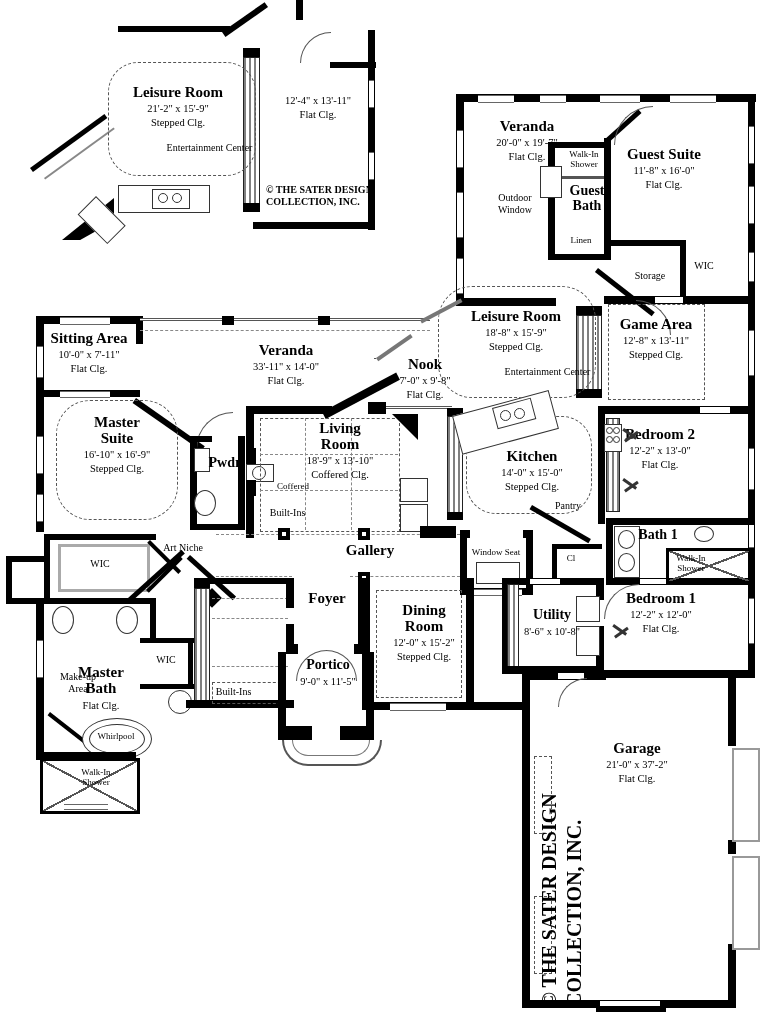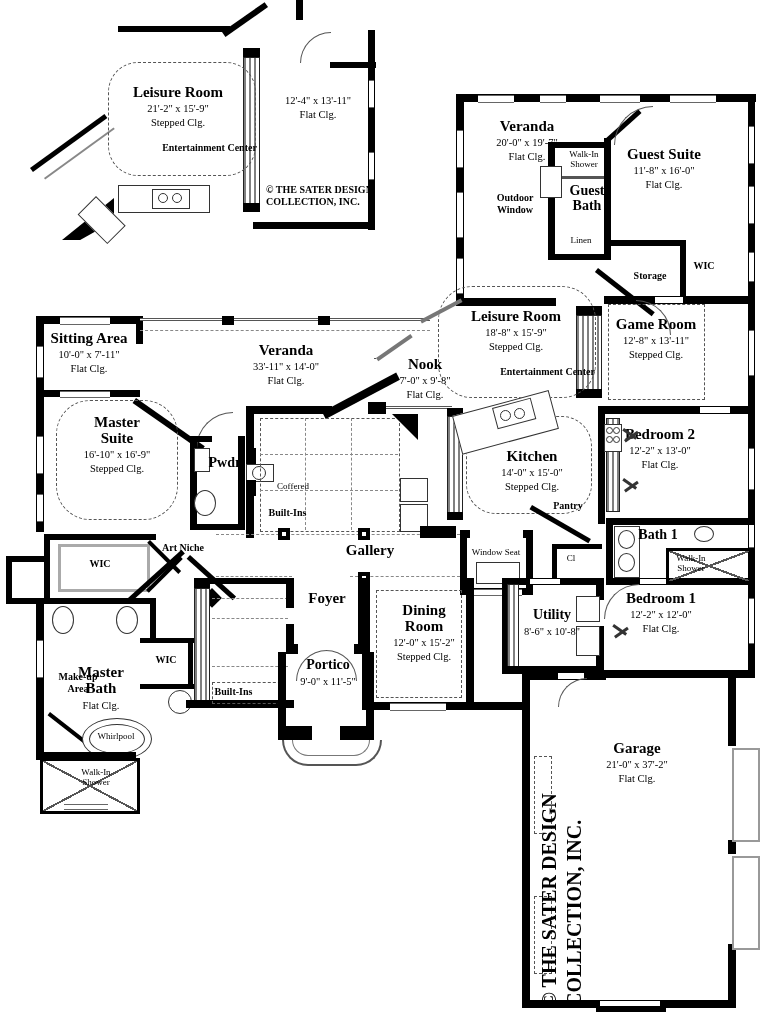--- a/index.html
+++ b/index.html
@@ -10,21 +10,21 @@
   .thin{position:absolute;background:#fff;border-top:1.5px solid #555;border-bottom:1.5px solid #555;}
   .dash{position:absolute;border:1.3px dashed #555;}
   .dd{position:absolute;border-top:1px dashed #888;height:0;}
   .hv{position:absolute;background:repeating-linear-gradient(90deg,#808080 0 2px,#fff 2px 5px);border:1px solid #222;}
   .box{position:absolute;border:1.5px solid #333;background:#fff;}
   .lbl{position:absolute;text-align:center;}
   .nm{font-weight:bold;font-size:15px;line-height:1.08;}
   .nm14{font-weight:bold;font-size:14px;line-height:1.05;}
   .dm{font-size:10.5px;line-height:1.3;margin-top:2px;}
   .cg{font-size:10.5px;line-height:1.25;}
-  .sm{font-size:10px;line-height:1.15;font-weight:bold;}
+  .sm{font-size:10px;line-height:1.15;}
   .s9{font-size:9px;line-height:1.1;}
   .col{position:absolute;background:radial-gradient(circle,#fff 0 2.5px,#000 2.5px);}
   .arc{position:absolute;border-left:1.2px solid #555;border-top:1.2px solid #555;border-top-left-radius:100%;}
   .arcr{position:absolute;border-right:1.2px solid #555;border-top:1.2px solid #555;border-top-right-radius:100%;}
   .xbox{position:absolute;border:3px solid #000;background:
       linear-gradient(to top right,transparent calc(50% - 1px),#555 calc(50% - 1px) calc(50% + 1px),transparent calc(50% + 1px)),
       linear-gradient(to bottom right,transparent calc(50% - 1px),#555 calc(50% - 1px) calc(50% + 1px),transparent calc(50% + 1px));}
   .ell{position:absolute;border:1.6px solid #333;border-radius:50%;background:#fff;}
   .rot{transform-origin:left top;}
   .copyr{font-weight:bold;}
@@ -122,21 +122,21 @@
   <div class="hv" style="left:576px;top:315px;width:24px;height:74px"></div>
   <div class="w" style="left:576px;top:389px;width:26px;height:9px"></div>
   <div class="dash" style="left:608px;top:304px;width:95px;height:94px"></div>
   <div class="dash" style="left:438px;top:286px;width:156px;height:110px;border-radius:34px"></div>
   <div class="w" style="left:748px;top:406px;width:7px;height:270px"></div>
   <div class="tl" style="left:749px;top:448px;width:5px;height:40px"></div>
   <div class="tl" style="left:749px;top:522px;width:5px;height:24px"></div>
   <div class="tl" style="left:749px;top:598px;width:5px;height:44px"></div>
 
   <div class="lbl" style="left:608px;top:316px;width:96px">
-    <div class="nm">Game Room</div>
+    <div class="nm">Game Area</div>
     <div class="dm">12'-8" x 13'-11"</div>
     <div class="cg">Stepped Clg.</div>
   </div>
   <div class="lbl" style="left:446px;top:308px;width:140px">
     <div class="nm">Leisure Room</div>
     <div class="dm">18'-8" x 15'-9"</div>
     <div class="cg">Stepped Clg.</div>
   </div>
   <div class="lbl sm" style="left:500px;top:366px;width:95px">Entertainment Center</div>
 
@@ -197,20 +197,25 @@
   <div class="dd" style="left:260px;top:490px;width:138px"></div>
   <div class="dd rot" style="left:306px;top:418px;width:112px;transform:rotate(90deg)"></div>
   <div class="dd rot" style="left:352px;top:418px;width:112px;transform:rotate(90deg)"></div>
   <div class="box" style="left:400px;top:478px;width:26px;height:22px"></div>
   <div class="box" style="left:400px;top:504px;width:26px;height:26px"></div>
   <div class="w" style="left:392px;top:414px;width:26px;height:26px;clip-path:polygon(0 0,100% 0,100% 100%)"></div>
   <div class="w" style="left:447px;top:408px;width:16px;height:8px"></div>
   <div class="hv" style="left:447px;top:416px;width:14px;height:96px"></div>
   <div class="w" style="left:447px;top:512px;width:16px;height:8px"></div>
 
+  <div class="lbl" style="left:282px;top:420px;width:116px">
+    <div class="nm" style="width:70px;margin:0 auto">Living Room</div>
+    <div class="dm">18'-9" x 13'-10"</div>
+    <div class="cg">Coffered Clg.</div>
+  </div>
   <div class="lbl s9" style="left:268px;top:482px;width:50px">Coffered</div>
   <div class="lbl sm" style="left:260px;top:507px;width:55px">Built-Ins</div>
 
   <div class="w" style="left:190px;top:436px;width:7px;height:94px"></div>
   <div class="w" style="left:238px;top:436px;width:7px;height:94px"></div>
   <div class="w" style="left:190px;top:524px;width:55px;height:6px"></div>
   <div class="w" style="left:190px;top:436px;width:22px;height:6px"></div>
   <div class="box" style="left:194px;top:448px;width:14px;height:22px"></div>
   <div class="ell" style="left:194px;top:490px;width:20px;height:24px"></div>
   <div class="lbl nm14" style="left:196px;top:456px;width:60px">Pwdr.</div>

